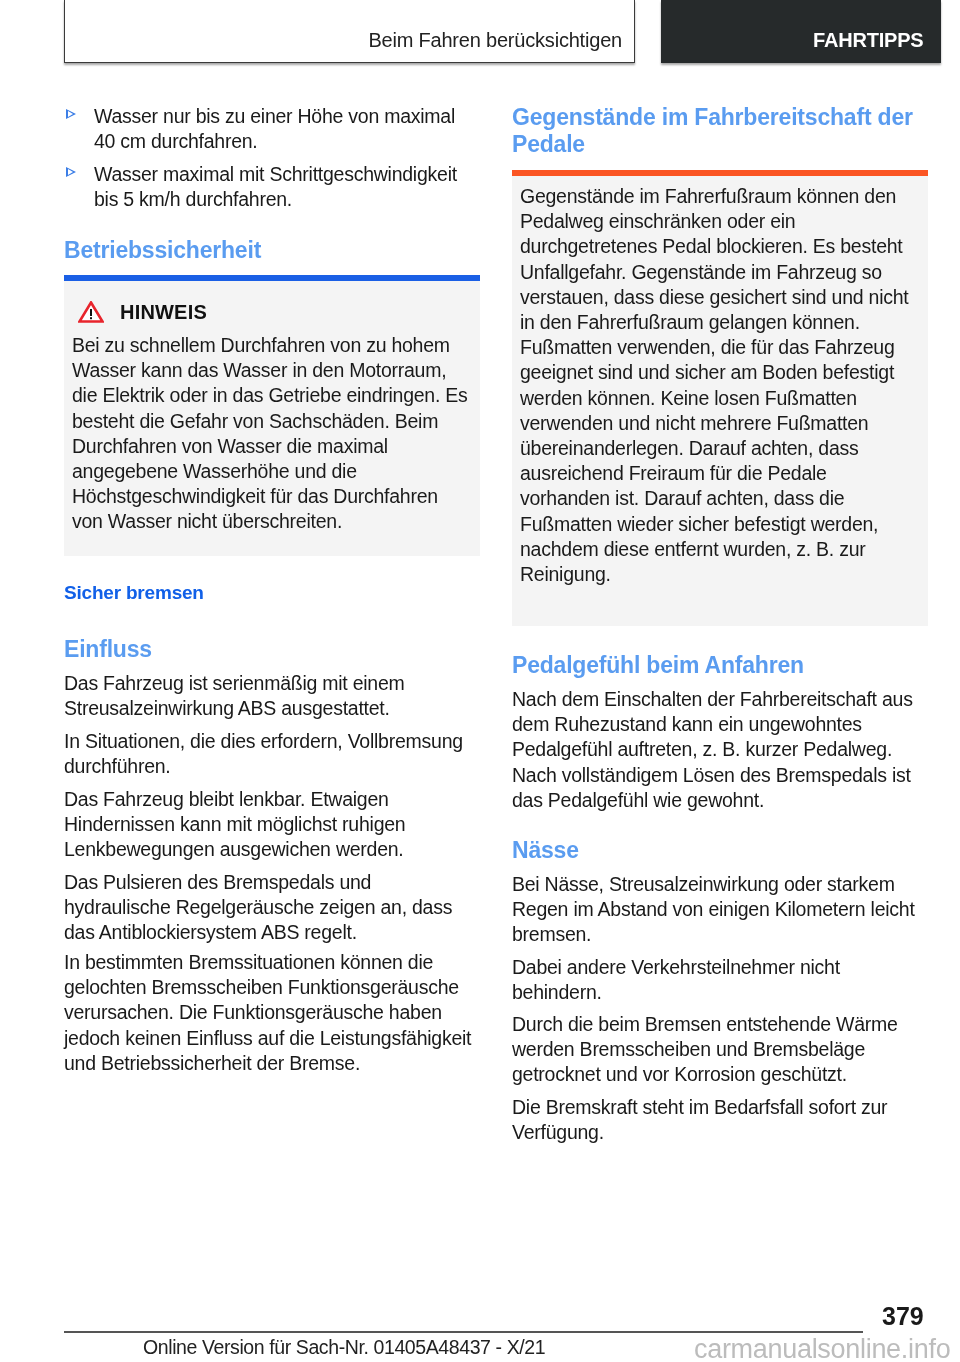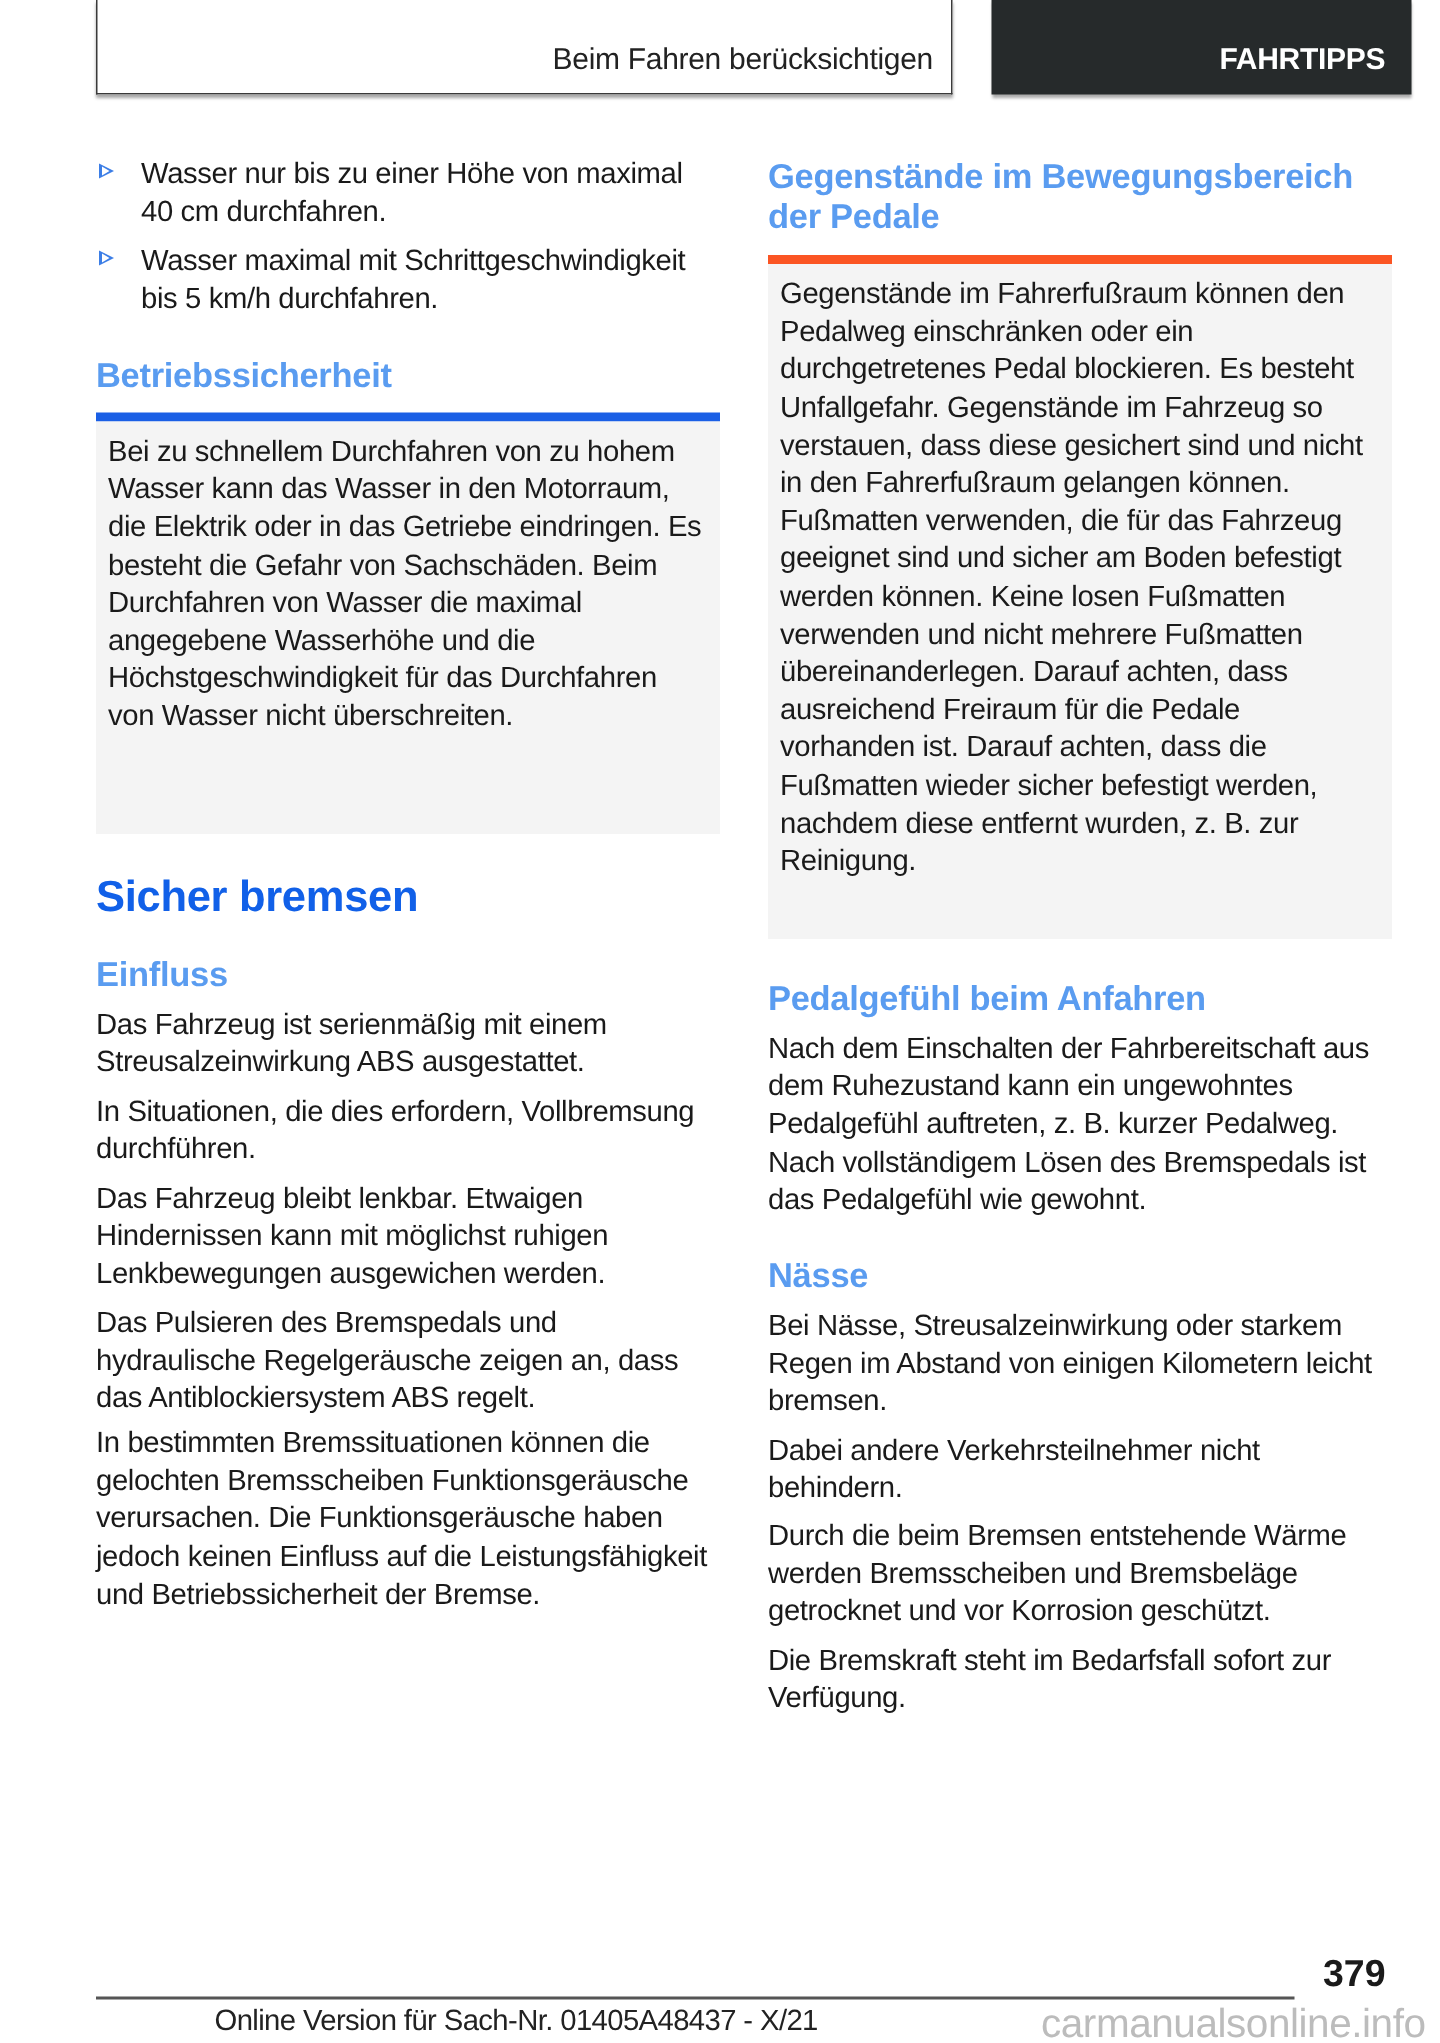--- a/index.html
+++ b/index.html
@@ -35,21 +35,21 @@
     border-top: 5.5px solid transparent; border-bottom: 5.5px solid transparent;
     border-left: 10px solid #3c7ee6;
   }
   .bullet .tri::after {
     content: ""; position: absolute; left: -8px; top: -3px; width: 0; height: 0;
     border-top: 3px solid transparent; border-bottom: 3px solid transparent;
     border-left: 5px solid #fff;
   }
   .bullet .txt { margin-left: 30px; display: block; }
   .h-light { color: #5a9cf0; font-weight: bold; font-size: 23px; letter-spacing: -0.2px; position: absolute; left: 0; line-height: 27px; }
-  .h-dark { color: #1160e8; font-weight: bold; font-size: 29px; position: absolute; left: 0; letter-spacing: -0.2px; }
+  .h-dark { color: #1160e8; font-weight: bold; font-size: 19px; position: absolute; left: 0; letter-spacing: -0.2px; }
   .rule-blue { position: absolute; left: 0; width: 416px; height: 6px; background: #1a5fe5; }
   .rule-orange { position: absolute; left: 0; width: 416px; height: 6px; background: #fb5523; }
   .notice { position: absolute; left: 0; width: 416px; background: #f4f4f4; box-sizing: border-box; padding: 0 8px; }
   .notice-head { display: flex; align-items: center; height: 26px; margin-top: 18px; margin-left: 6px; }
   .notice-head svg { width: 26px; height: 22px; margin-right: 16px; }
   .notice-head span { font-weight: bold; font-size: 20px; color: #111; letter-spacing: 0.2px; }
   .notice-body { margin-top: 8px; }
   .para { position: absolute; left: 0; width: 416px; }
   .footer-rule { position: absolute; left: 64px; top: 1331px; width: 799px; height: 2px; background: #555; }
   .page-num { position: absolute; left: 882px; top: 1302px; font-size: 25px; font-weight: bold; color: #1a1a1a; }
@@ -72,35 +72,43 @@
     <span class="txt">Wasser nur bis zu einer Höhe von maximal 40 cm durchfahren.</span>
   </div>
   <div class="bullet body-text" style="top:162px;">
     <span class="tri"></span>
     <span class="txt">Wasser maximal mit Schrittgeschwindigkeit bis 5 km/h durchfahren.</span>
   </div>
 
   <div class="h-light" style="top:237px;">Betriebssicherheit</div>
   <div class="rule-blue" style="top:275px;"></div>
   <div class="notice" style="top:281px; height:275px;">
+    <div class="notice-head">
+      <svg viewBox="0 0 26 22">
+        <path d="M13 1.5 L24.5 20.5 L1.5 20.5 Z" fill="#fff" stroke="#e8242c" stroke-width="2.6" stroke-linejoin="miter"></path>
+        <rect x="12" y="8" width="2" height="7" fill="#111"></rect>
+        <rect x="12" y="16.2" width="2" height="2" fill="#111"></rect>
+      </svg>
+      <span>HINWEIS</span>
+    </div>
     <div class="notice-body body-text">Bei zu schnellem Durchfahren von zu hohem Wasser kann das Wasser in den Motorraum, die Elektrik oder in das Getriebe eindringen. Es besteht die Gefahr von Sachschäden. Beim Durchfahren von Wasser die maximal angegebene Wasserhöhe und die Höchstgeschwindigkeit für das Durchfahren von Wasser nicht überschreiten.</div>
   </div>
 
   <div class="h-dark" style="top:582px;">Sicher bremsen</div>
   <div class="h-light" style="top:636px;">Einfluss</div>
 
   <div class="para body-text" style="top:671px;">Das Fahrzeug ist serienmäßig mit einem Streusalzeinwirkung ABS ausgestattet.</div>
   <div class="para body-text" style="top:729px;">In Situationen, die dies erfordern, Vollbremsung durchführen.</div>
   <div class="para body-text" style="top:787px;">Das Fahrzeug bleibt lenkbar. Etwaigen Hindernissen kann mit möglichst ruhigen Lenkbewegungen ausgewichen werden.</div>
   <div class="para body-text" style="top:870px;">Das Pulsieren des Bremspedals und hydraulische Regelgeräusche zeigen an, dass das Antiblockiersystem ABS regelt.</div>
   <div class="para body-text" style="top:950px;">In bestimmten Bremssituationen können die gelochten Bremsscheiben Funktionsgeräusche verursachen. Die Funktionsgeräusche haben jedoch keinen Einfluss auf die Leistungsfähigkeit und Betriebssicherheit der Bremse.</div>
 </div>
 
 <div class="col col-right">
-  <div class="h-light" style="top:104px; width:416px;">Gegenstände im Bewegungsbereich der Pedale</div>
+  <div class="h-light" style="top:104px; width:416px;">Gegenstände im Fahrbereitschaft der Pedale</div>
   <div class="rule-orange" style="top:170px;"></div>
   <div class="notice" style="top:176px; height:450px;">
     <div class="notice-body body-text">Gegenstände im Fahrerfußraum können den Pedalweg einschränken oder ein durchgetretenes Pedal blockieren. Es besteht Unfallgefahr. Gegenstände im Fahrzeug so verstauen, dass diese gesichert sind und nicht in den Fahrerfußraum gelangen können. Fußmatten verwenden, die für das Fahrzeug geeignet sind und sicher am Boden befestigt werden können. Keine losen Fußmatten verwenden und nicht mehrere Fußmatten übereinanderlegen. Darauf achten, dass ausreichend Freiraum für die Pedale vorhanden ist. Darauf achten, dass die Fußmatten wieder sicher befestigt werden, nachdem diese entfernt wurden, z. B. zur Reinigung.</div>
   </div>
 
   <div class="h-light" style="top:652px;">Pedalgefühl beim Anfahren</div>
   <div class="para body-text" style="top:687px;">Nach dem Einschalten der Fahrbereitschaft aus dem Ruhezustand kann ein ungewohntes Pedalgefühl auftreten, z. B. kurzer Pedalweg. Nach vollständigem Lösen des Bremspedals ist das Pedalgefühl wie gewohnt.</div>
 
   <div class="h-light" style="top:837px;">Nässe</div>
   <div class="para body-text" style="top:872px;">Bei Nässe, Streusalzeinwirkung oder starkem Regen im Abstand von einigen Kilometern leicht bremsen.</div>

